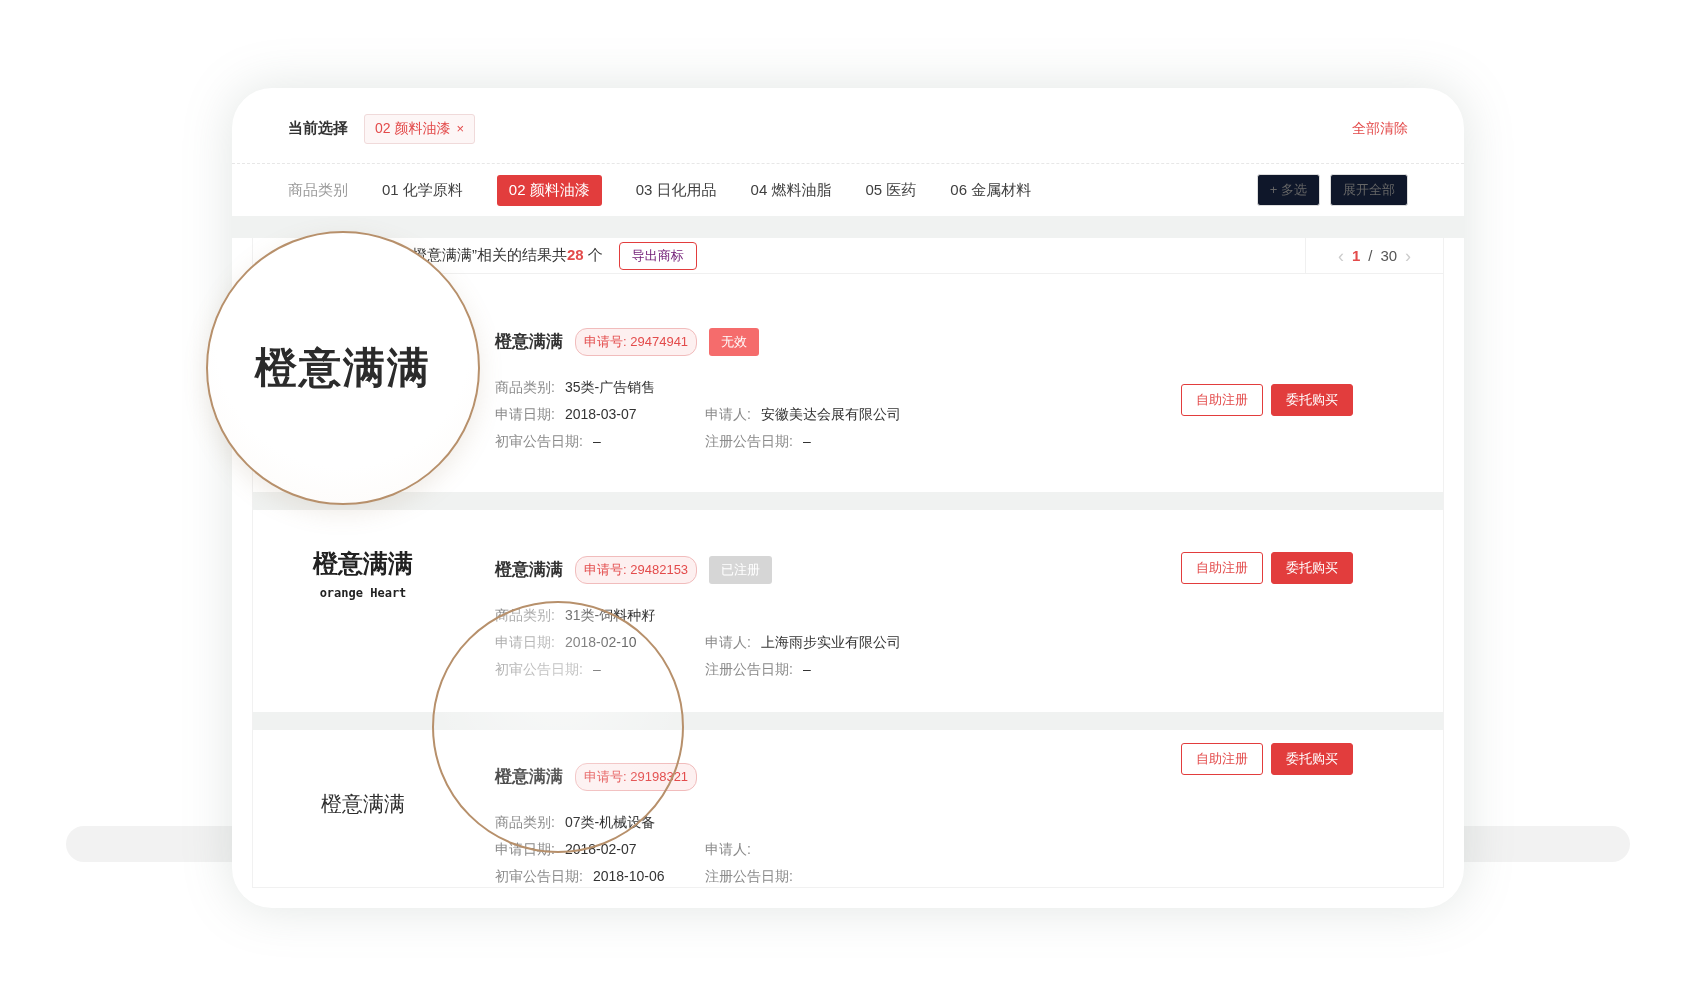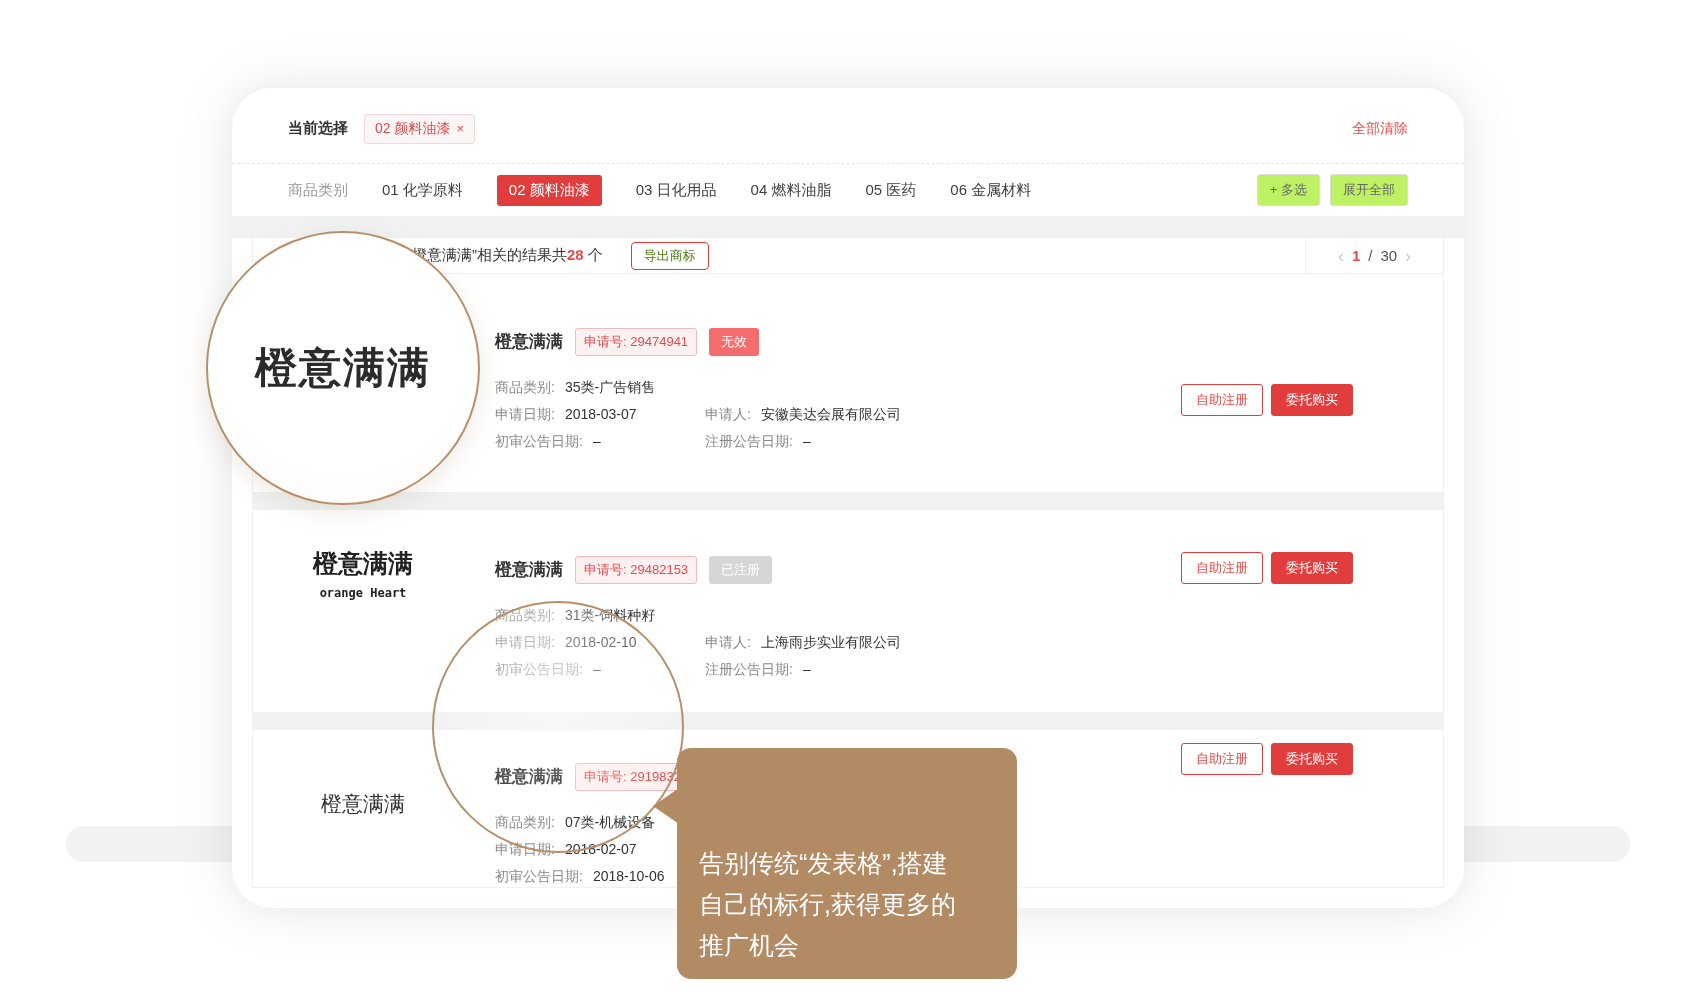--- a/index.html
+++ b/index.html
@@ -23,31 +23,31 @@
     border:1px solid #f0dada; border-radius:3px; padding:5px 10px; font-size:14px; color:#e34b4b; cursor:pointer; }
   .tag-x { color:#e34b4b; font-size:13px; }
   .clear-all { margin-left:auto; color:#e34b4b; font-size:14px; cursor:pointer; }
 
   
   .cat-row { height:52px; display:flex; align-items:center; padding:0 56px; }
   .cat-label { color:#9b9b9b; font-size:15px; margin-right:34px; }
   .tab { font-size:15px; color:#404040; margin-right:34px; cursor:pointer; padding:6px 0; white-space:nowrap; }
   .tab.active { background:#e23d3d; color:#fff; padding:6px 12px; border-radius:3px; }
   .cat-actions { margin-left:auto; display:flex; gap:10px; }
-  .btn-sm { border:1px solid #ddd; color:#666; background:#bef264; font-size:13px;
+  .btn-sm { border:1px solid #ddd; color:#666; background:#0f172a; font-size:13px;
     padding:6px 12px; border-radius:3px; cursor:pointer; white-space:nowrap; }
 
   .gap-strip { height:22px; background:#f0f2f1; }
 
   
   .panel { margin:0 20px; height:650px; background:#fff; border:1px solid #f1f1f1; border-top:none; position:relative; }
   .p-header { height:36px; display:flex; align-items:center; padding-left:34px; border-bottom:1px solid #f0f0f0; }
   .summary { font-size:15px; color:#333; white-space:nowrap; }
   .summary .red { color:#e34b4b; font-weight:bold; }
-  .export-btn { margin-left:28px; border:1px solid #e23d3d; color:#4d7c0f; background:#fff;
+  .export-btn { margin-left:16px; border:1px solid #e23d3d; color:#701a75; background:#fff;
     font-size:13px; padding:4px 12px; border-radius:4px; cursor:pointer; white-space:nowrap; }
   .note { margin-left:12px; font-size:13px; color:#a8a8a8; white-space:nowrap; overflow:hidden; }
   .note a { color:#4a8fd4; font-weight:bold; text-decoration:none; cursor:pointer; }
   .pager { margin-left:auto; width:138px; height:100%; border-left:1px solid #f0f0f0;
     display:flex; align-items:center; justify-content:center; gap:8px; font-size:15px; }
   .pg-arrow { color:#ccc; font-size:18px; cursor:pointer; line-height:1; }
   .pg-cur { color:#e34b4b; font-weight:bold; }
   .pg-sep, .pg-total { color:#555; }
 
   
@@ -58,21 +58,21 @@
   .row-gap { height:18px; background:#f0f2f1; }
   .thumb { position:absolute; left:42px; width:136px; background:#fff; display:flex;
     flex-direction:column; align-items:center; justify-content:center; }
   .thumb-text { color:#2d2d2d; font-size:21px; font-weight:500; white-space:nowrap; }
   .thumb-cal { font-family:"DejaVu Serif", serif; font-weight:bold; font-size:25px; color:#222; white-space:nowrap; }
   .thumb-sub { font-family:"DejaVu Sans Mono", monospace; font-weight:bold; font-size:12px; color:#222; margin-top:6px; white-space:nowrap; }
   .details { margin-left:242px; }
   .t-line { display:flex; align-items:center; line-height:22px; margin-bottom:24px; }
   .tm-title { font-size:17px; font-weight:bold; color:#333; margin-right:12px; }
   .appno { border:1px solid #f1bcbc; background:#fdf0f0; color:#e34b4b; font-size:13px;
-    padding:2px 8px; border-radius:3px; margin-right:12px; white-space:nowrap; }
+    padding:2px 8px; border-radius:12px; margin-right:12px; white-space:nowrap; }
   .status { color:#fff; font-size:13px; padding:3px 12px; border-radius:3px; white-space:nowrap; }
   .status.invalid { background:#f56c6c;text-align:center; }
   .status.registered { background:#d6d6d6; }
   .status:empty { display:none; }
   .d-line { line-height:14px; margin-bottom:13px; font-size:14px; display:flex; }
   .lbl { color:#8a8a8a; margin-right:10px; white-space:nowrap; }
   .val { color:#333; white-space:nowrap; }
   .col-l { width:210px; display:flex; }
   .col-r { display:flex; }
   .row-actions { position:absolute; right:90px; display:flex; gap:8px; }
@@ -291,20 +291,14 @@
     </div>
   </div>
 
   <div class="circle1">
     <span class="circle1-text">橙意满满</span>
   </div>
 
 
   <div class="circle2"></div>
 
-  <div class="bubble bubble-2">
-    <span class="arrow"></span>
-    <span>告别传统“发表格”,搭建
-自己的标行,获得更多的
-推广机会</span>
-  </div>
 
 </div>
 
 </body></html>

